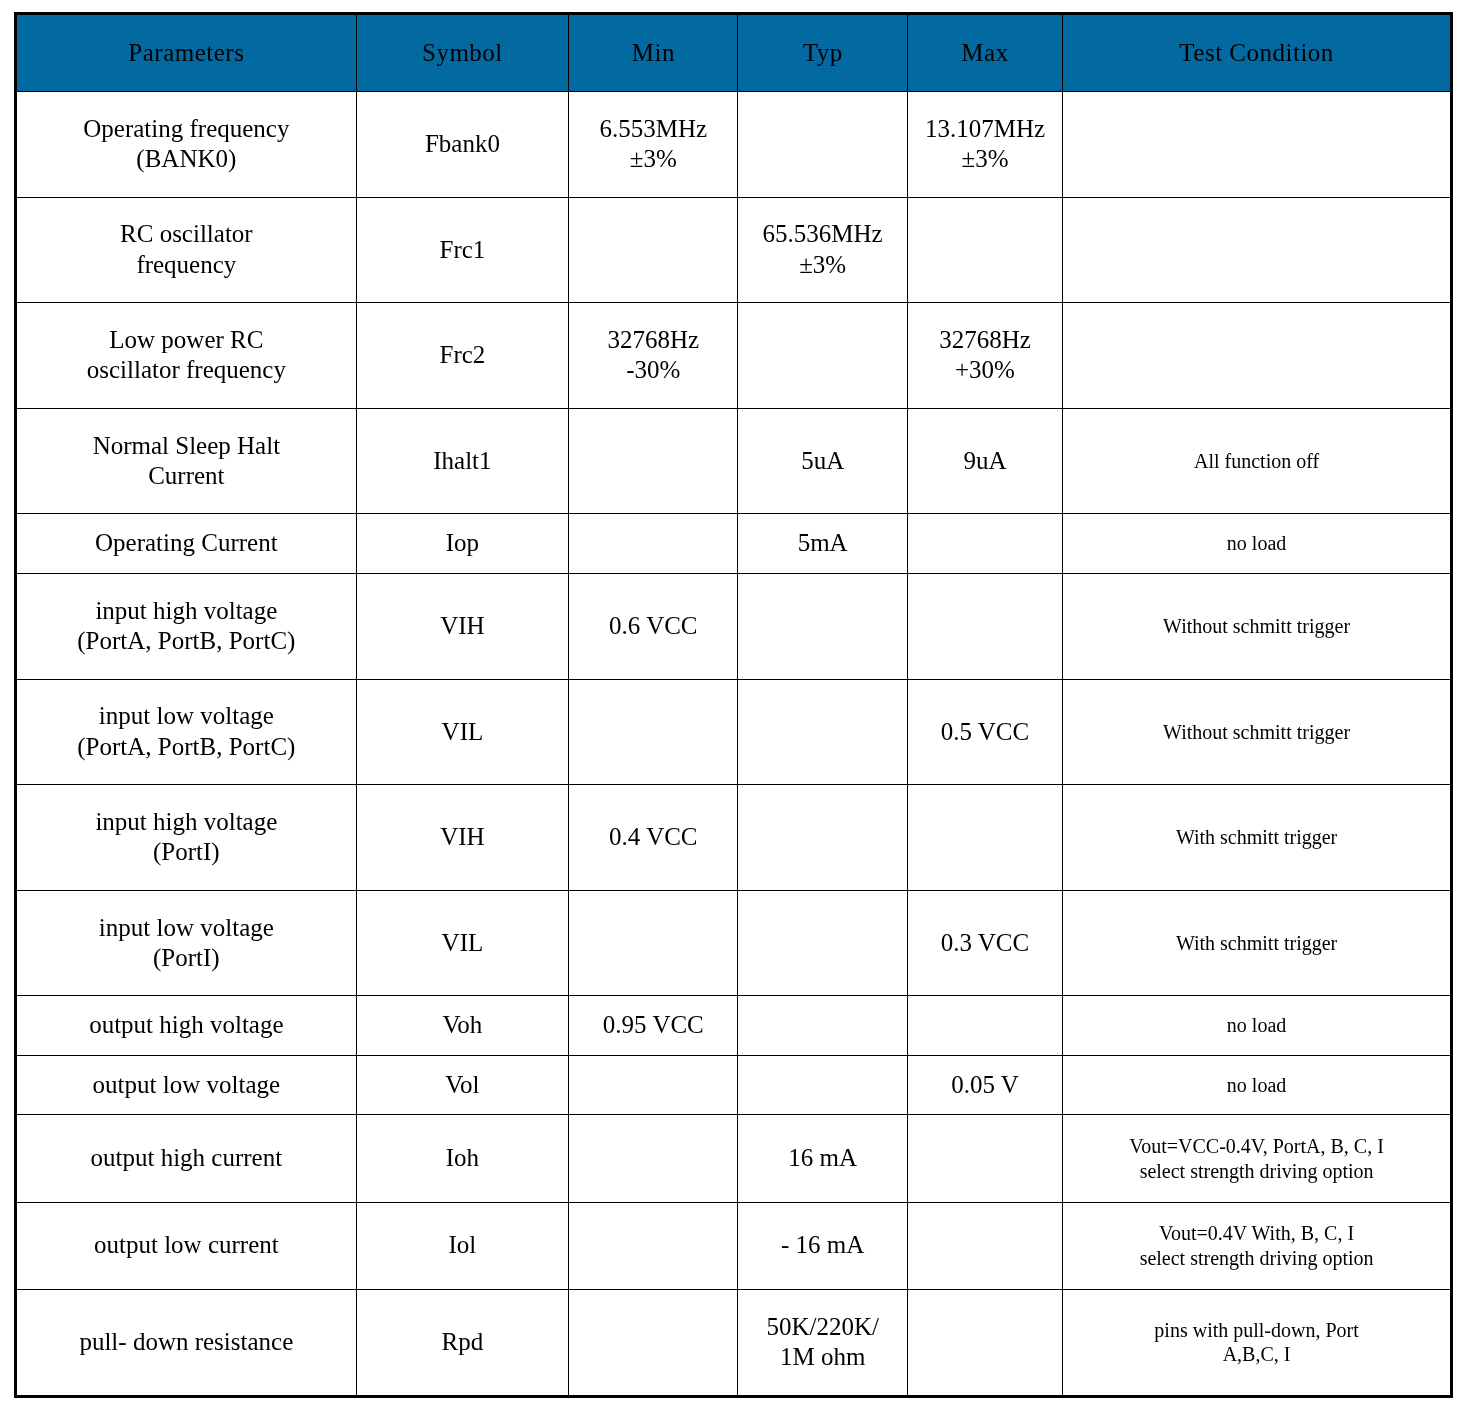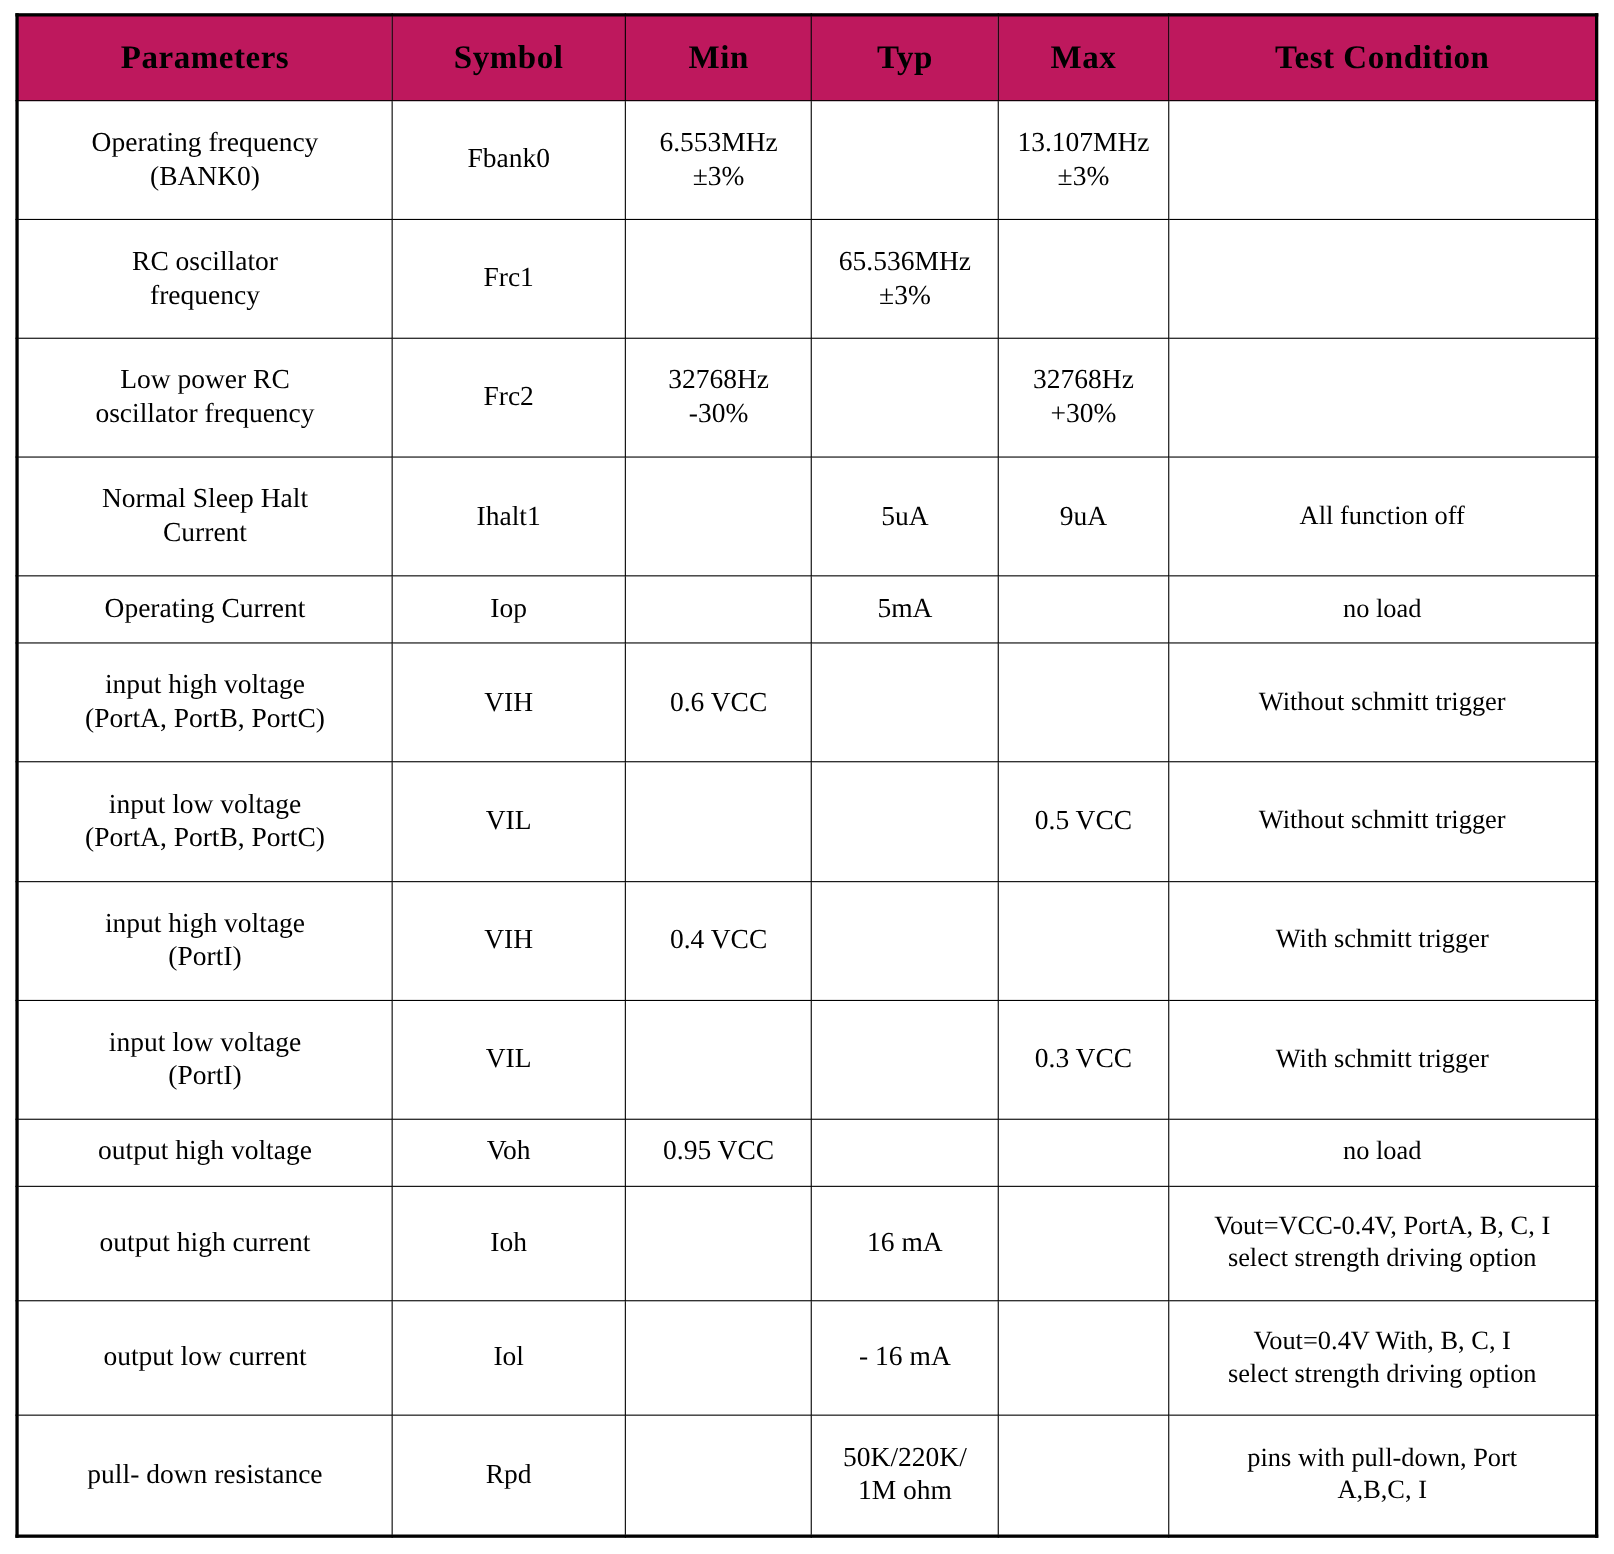--- a/index.html
+++ b/index.html
@@ -28,35 +28,35 @@
     border: 3px solid #000000;
   }
   table.spec th, table.spec td {
     border: 1.5px solid #000000;
     text-align: center;
     vertical-align: middle;
     padding: 4px 6px;
     line-height: 1.22;
   }
   thead th {
-    background: #be185d;
-    font-weight: bold;
-    font-size: 30px;
+    background: #0369a1;
+    font-weight: normal;
+    font-size: 25px;
     height: 68px;
     letter-spacing: 0.5px;
   }
   tbody td {
     font-size: 25px;
     background: #ffffff;
   }
   td.param {
     font-size: 25px;
   }
   td.cond {
-    font-size: 24px;
+    font-size: 20px;
   }
   .sub {
     display: block;
   }
   .sub2 {
     display: block;
   }
   col.c-param { width: 340px; }
   col.c-sym   { width: 212px; }
   col.c-min   { width: 169px; }
@@ -296,20 +296,40 @@
           </td>
           <td class="max">
             <span class="sub"></span>
           </td>
           <td class="cond">
             <span class="sub">no load</span>
           </td>
         </tr>
         <tr>
           <td class="param">
+            <span class="sub">output low voltage</span>
+          </td>
+          <td class="sym">
+            <span class="sub">Vol</span>
+          </td>
+          <td class="min">
+            <span class="sub"></span>
+          </td>
+          <td class="typ">
+            <span class="sub"></span>
+          </td>
+          <td class="max">
+            <span class="sub">0.05 V</span>
+          </td>
+          <td class="cond">
+            <span class="sub">no load</span>
+          </td>
+        </tr>
+        <tr>
+          <td class="param">
             <span class="sub">output high current</span>
           </td>
           <td class="sym">
             <span class="sub">Ioh</span>
           </td>
           <td class="min">
             <span class="sub"></span>
           </td>
           <td class="typ">
             <span class="sub">16 mA</span>

